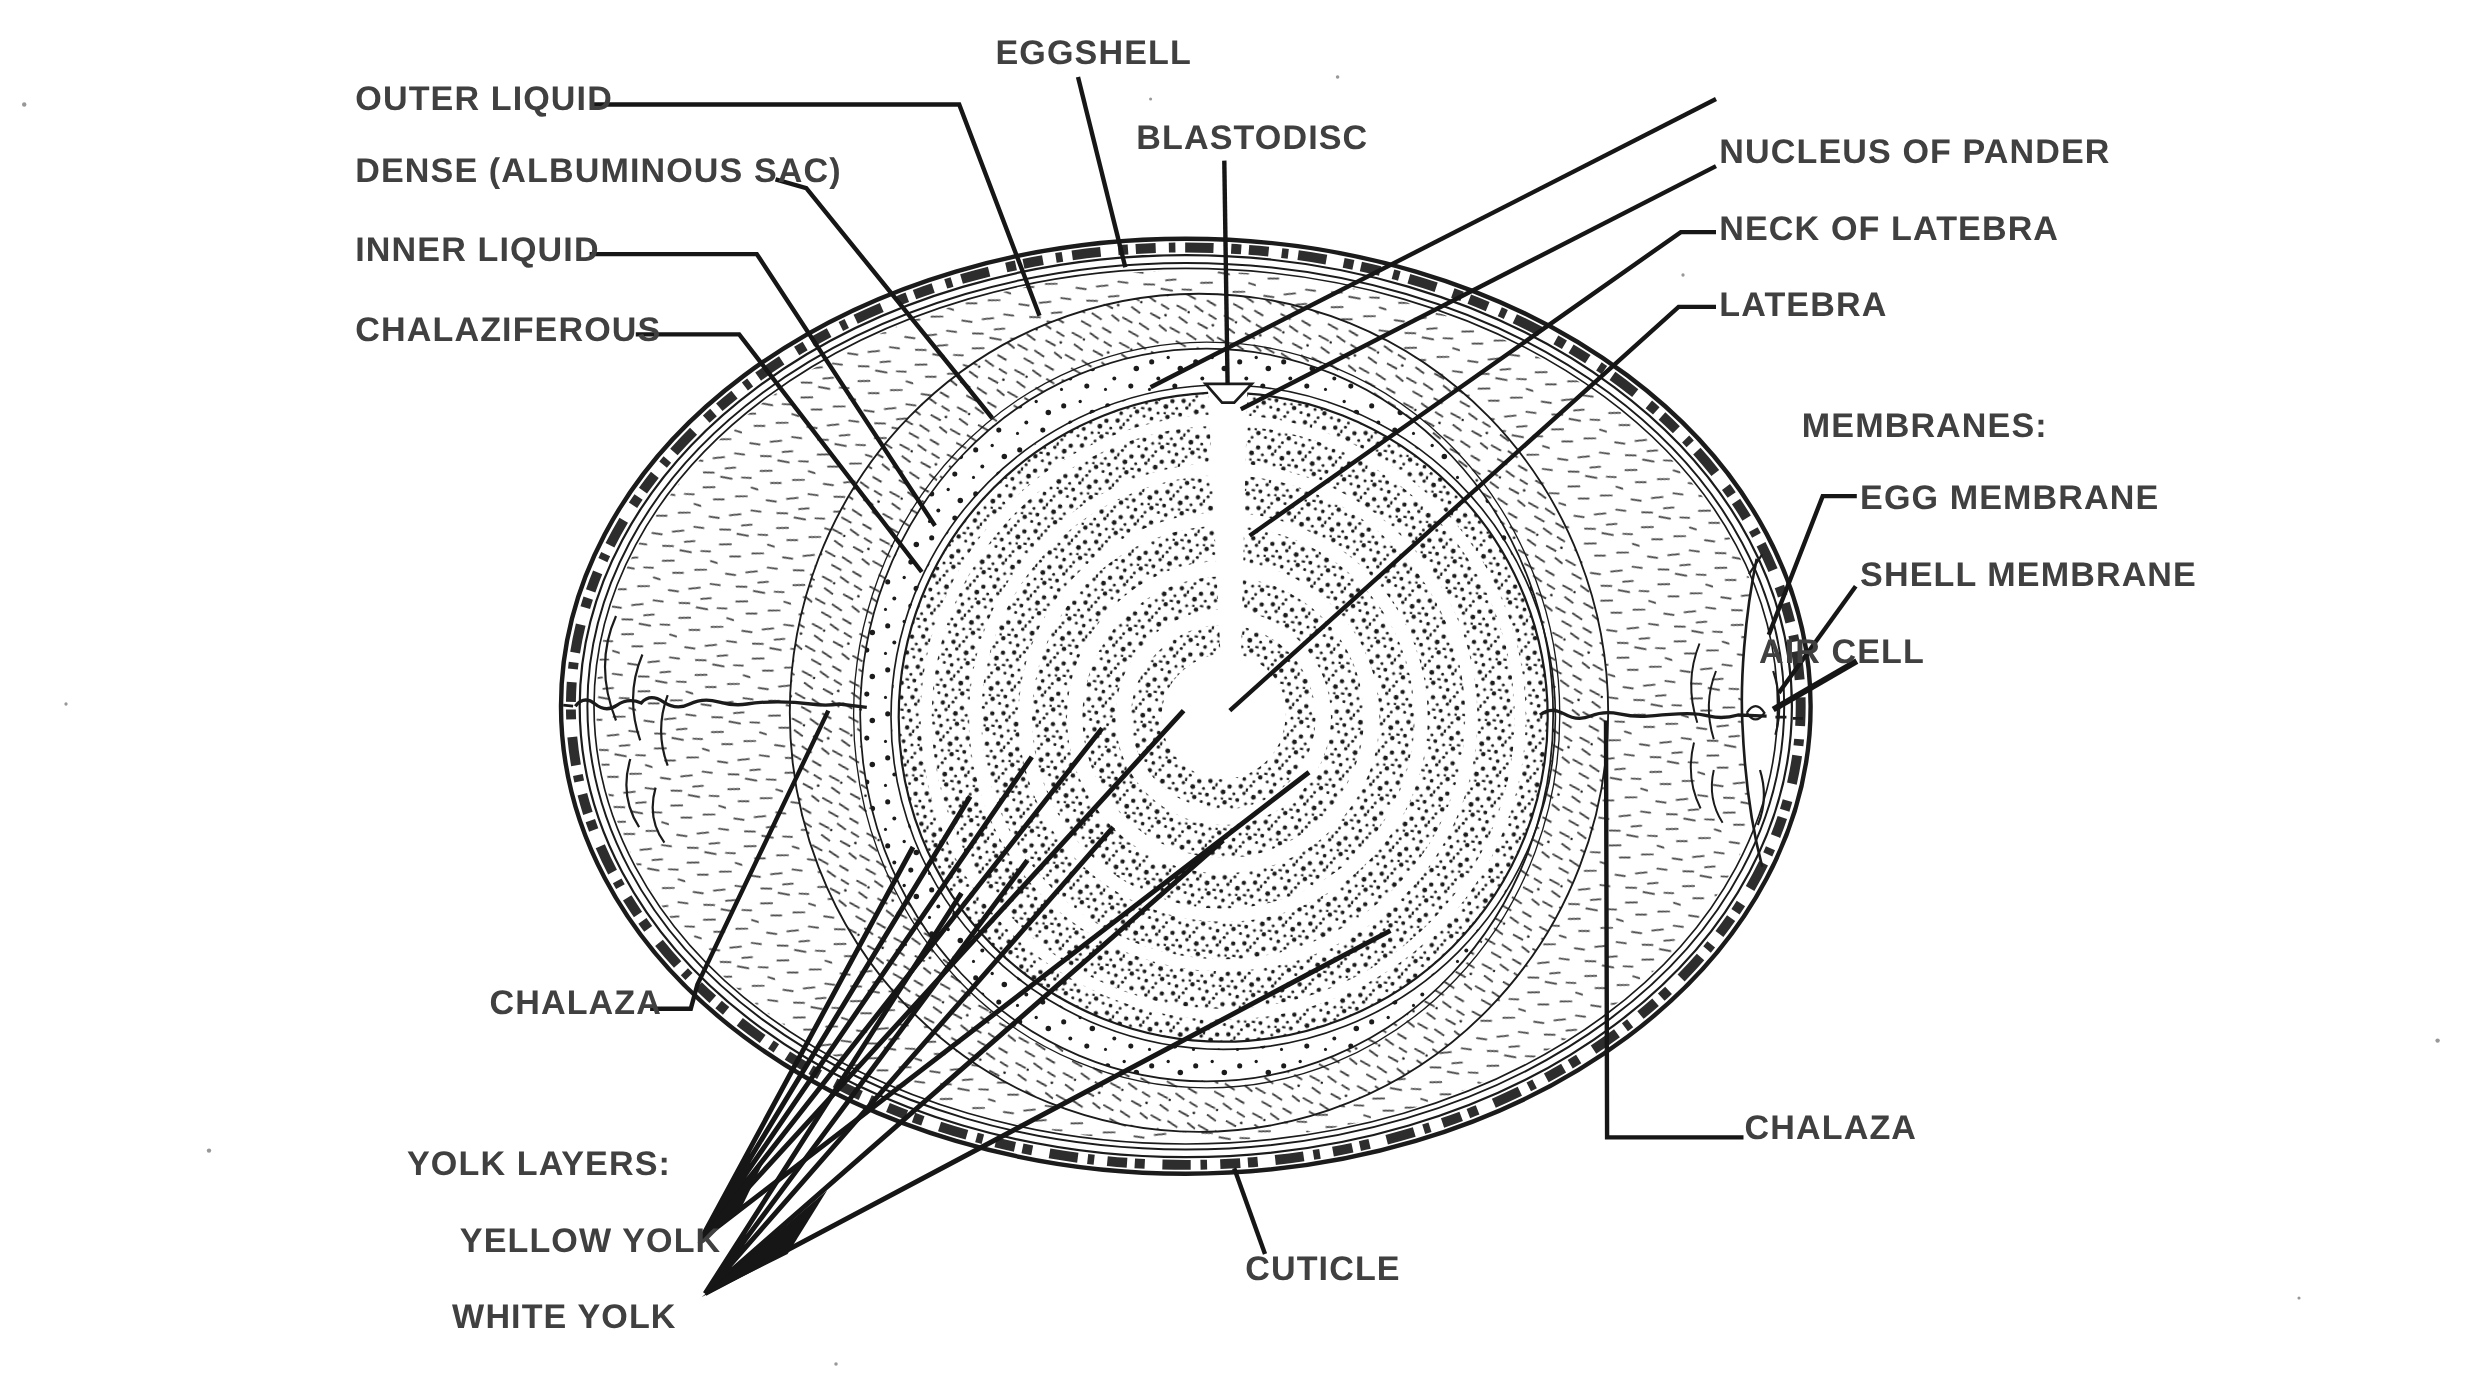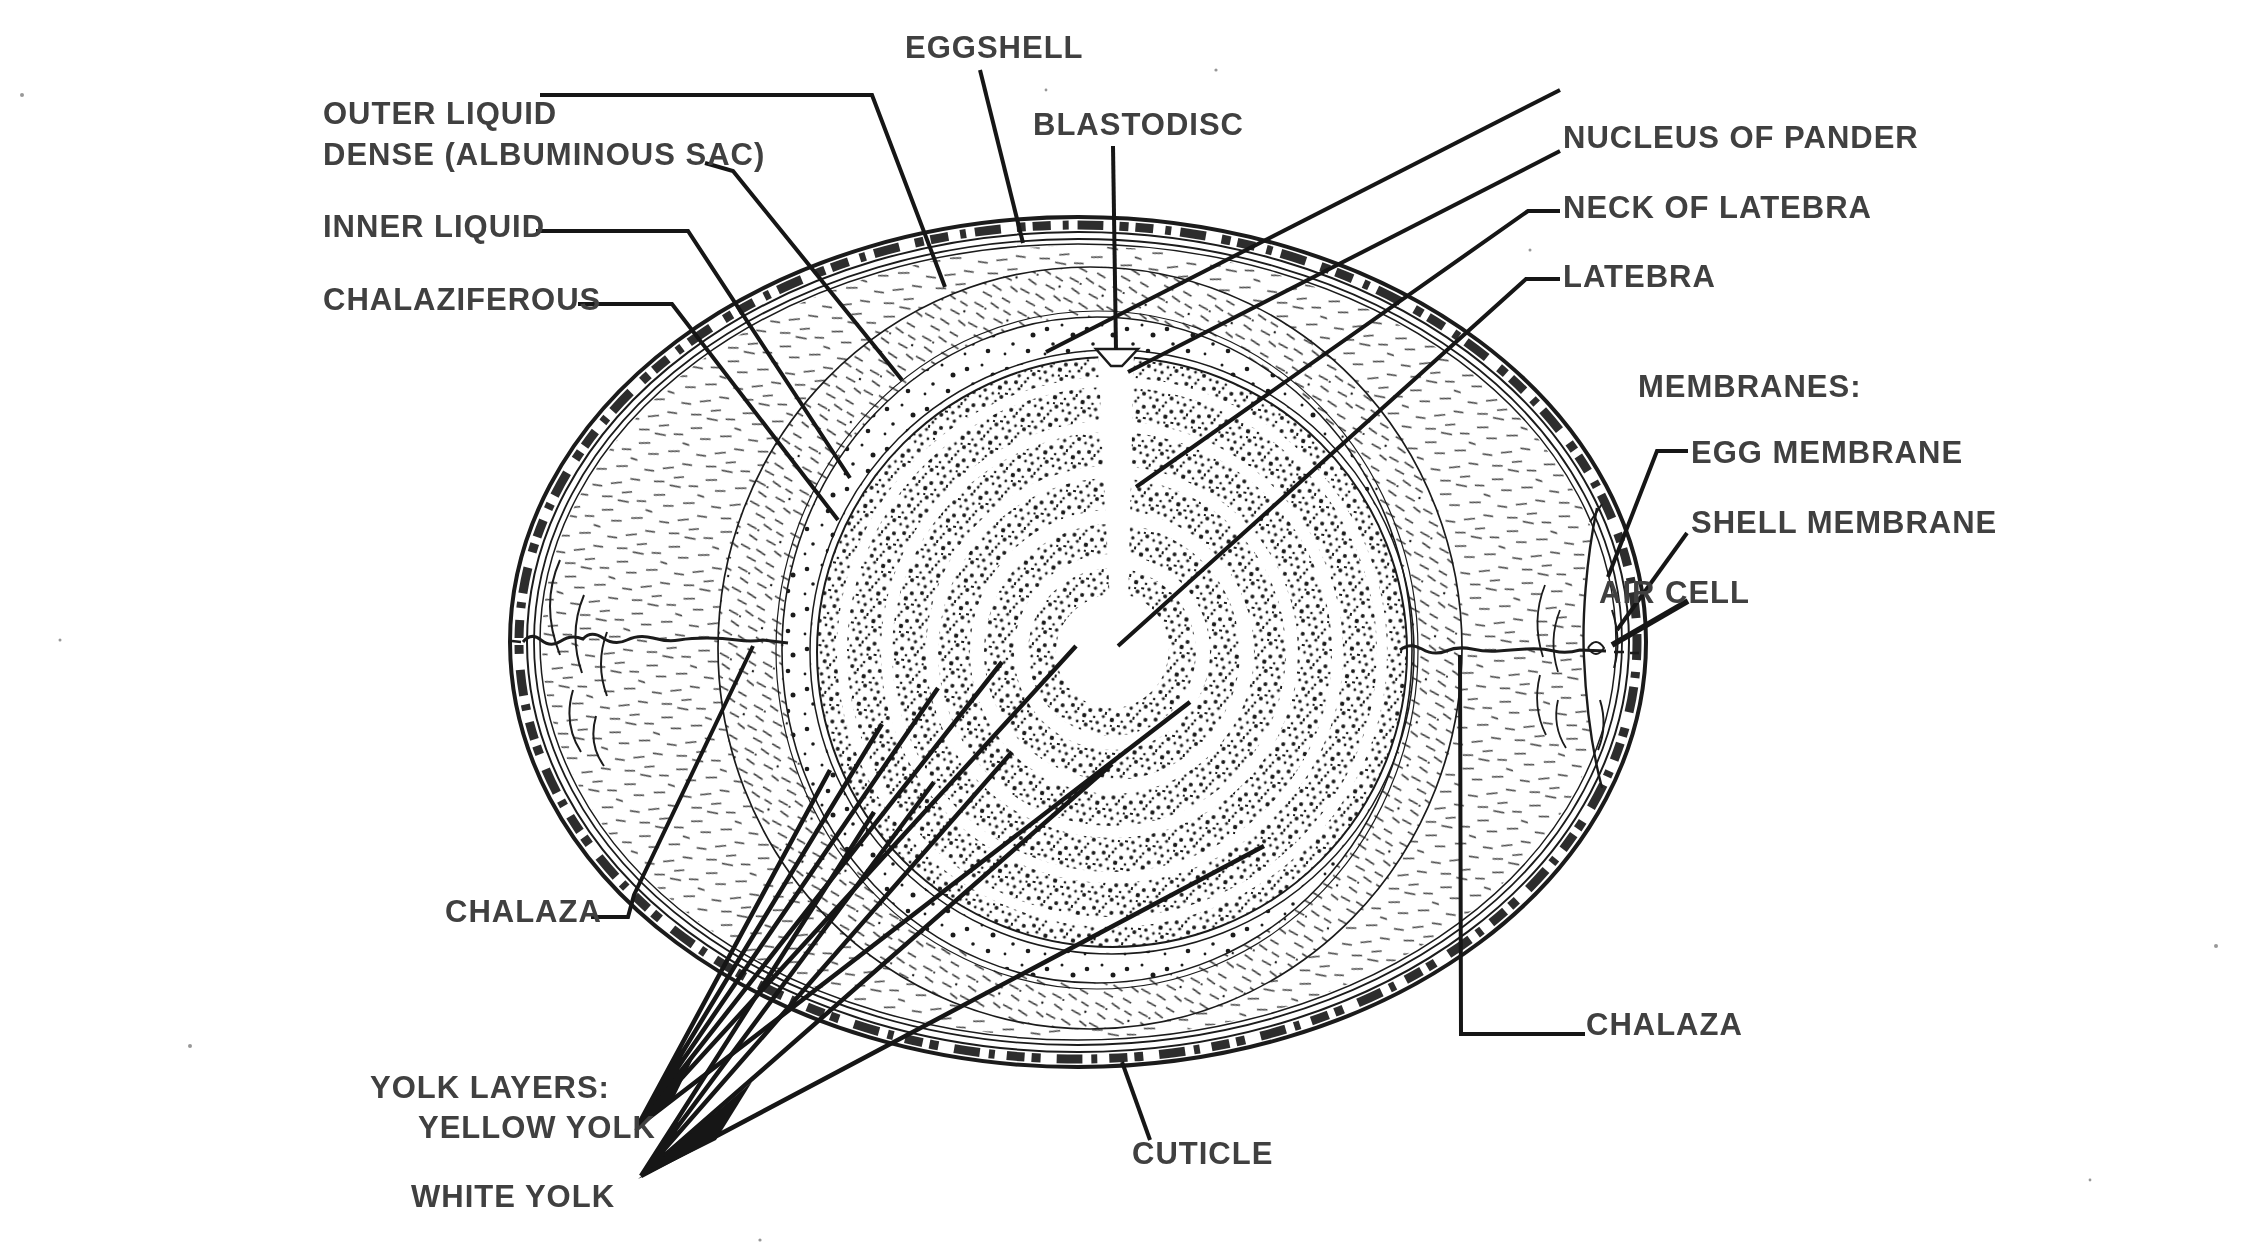--- a/index.html
+++ b/index.html
@@ -7,37 +7,37 @@
     position:relative;width:2251px;height:1258px;background:#ffffff;
     font-family:"Liberation Sans", sans-serif;overflow:hidden;
   }
   #figure-svg{position:absolute;left:0;top:0;width:2251px;height:1258px;}
   .lbl{
     position:absolute;color:#404040;font-size:31px;font-weight:700;
     letter-spacing:1px;white-space:nowrap;line-height:1.05;
     -webkit-user-select:none;user-select:none;
   }
   
-  .p-outer-liquid{left:323px;top:74px;margin-top:24px;}
+  .p-outer-liquid{left:323px;top:74px;}
   .p-dense{left:323px;top:139px;}
   .p-inner-liquid{left:323px;top:211px;}
   .p-chalaziferous{left:323px;top:284px;}
   .p-eggshell{left:905px;top:32px;}
   .p-blastodisc{left:1033px;top:109px;}
   .p-vitelline{left:1563px;top:49px;}
   .p-nucleus{left:1563px;top:122px;}
   .p-neck{left:1563px;top:192px;}
   .p-latebra{left:1563px;top:261px;}
   .p-membranes{left:1638px;top:371px;}
   .p-egg-membrane{left:1691px;top:437px;}
   .p-shell-membrane{left:1691px;top:507px;}
   .p-air-cell{left:1599px;top:577px;}
   .p-chalaza-left{left:445px;top:896px;}
   .p-chalaza-right{left:1586px;top:1009px;}
-  .p-yolk-layers{left:370px;top:1042px;margin-top:30px;}
+  .p-yolk-layers{left:370px;top:1042px;}
   .p-yellow-yolk{left:418px;top:1112px;}
   .p-white-yolk{left:411px;top:1181px;}
   .p-cuticle{left:1100px;top:1138px;margin-left:32px;}
 </style>
 </head>
 <body>
 
 <div id="stage">
 
   <svg id="figure-svg" viewBox="0 0 2251 1258">

